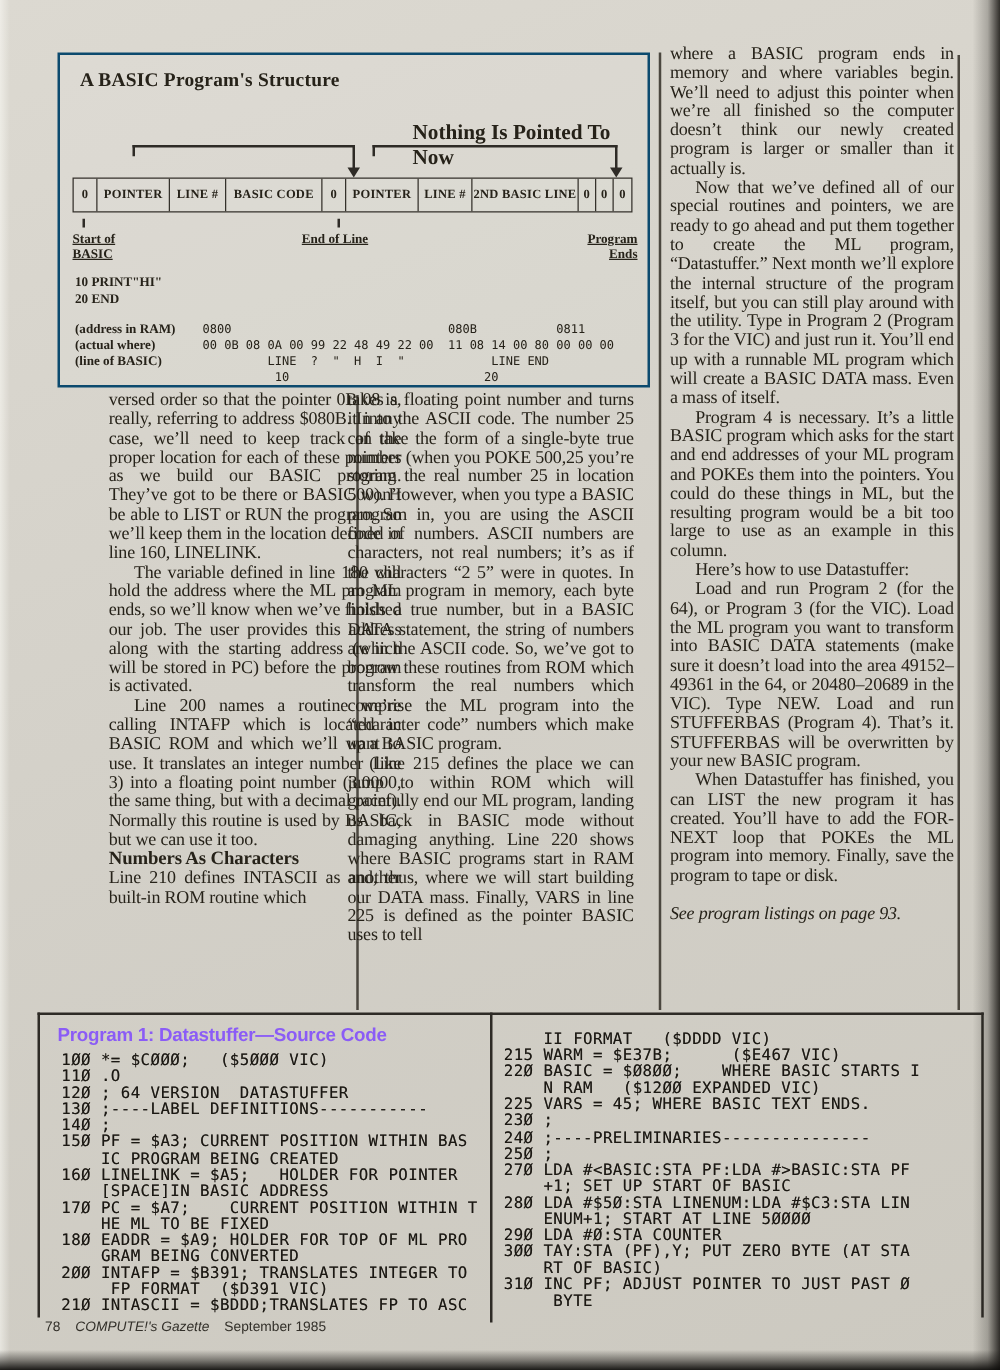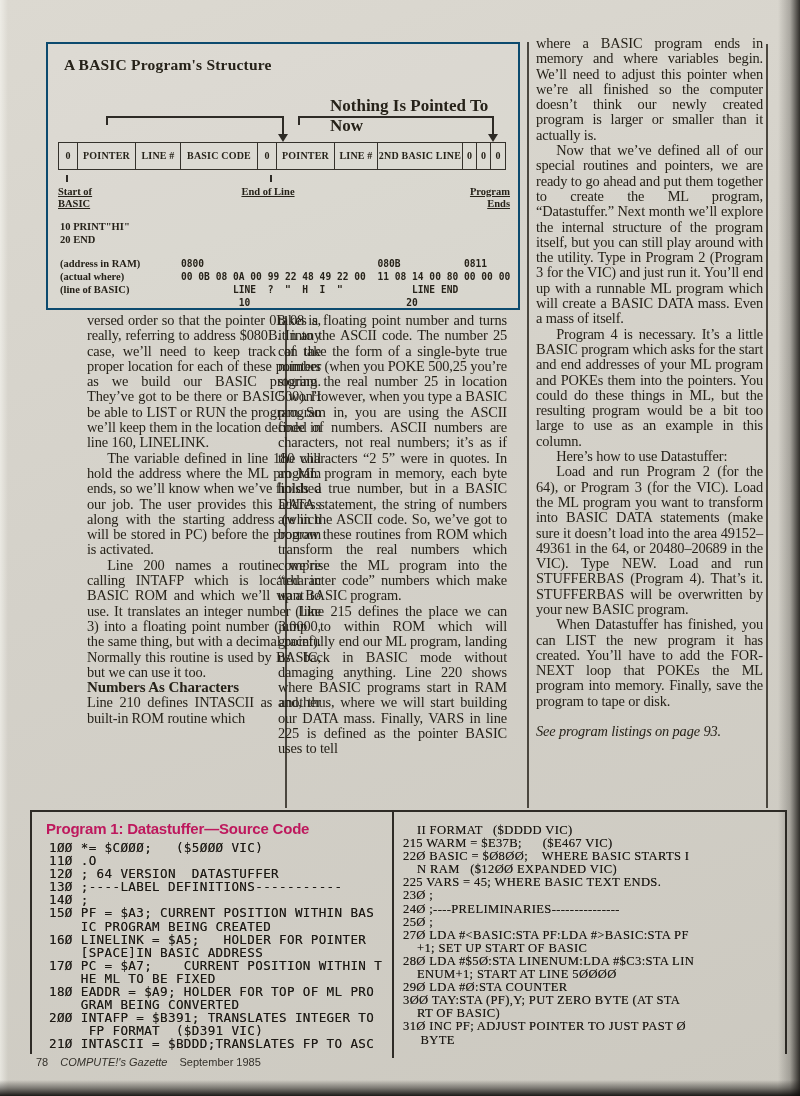--- a/index.html
+++ b/index.html
@@ -39,33 +39,33 @@
   .mem-row > div:nth-child(9){width:14px;}
   .mem-row > div:nth-child(10){width:14px;}
   .mem-row > div:nth-child(11){width:14px;}
   .tick{width:2px;height:7px;background:#2e2b26;top:131px;}
   .dlabel{font-size:10.5px;font-weight:bold;line-height:12px;top:142px;text-decoration:underline;}
   .basic-listing{left:12px;top:176px;font-size:10.5px;font-weight:bold;line-height:13px;white-space:pre;}
   .addr-block{left:12px;top:214px;width:450px;}
   .addr-row{position:relative;height:13px;}
   .addr-label{position:absolute;left:0;top:0;font-size:10.5px;font-weight:bold;white-space:nowrap;}
   .addr-value{position:absolute;left:102px;top:0;font-family:"DejaVu Sans Mono",monospace;
-    font-size:9.6px;font-weight:bold;white-space:pre;margin-left:19px;}
+    font-size:9.6px;font-weight:normal;white-space:pre;}
   
   .vrule{width:1.5px;background:#4b473f;}
   
   .col{font-size:14.4px;line-height:15.3px;text-align:justify;letter-spacing:-0.15px;}
   .col p{margin:0;text-indent:1.4em;}
   .col p.noindent{text-indent:0;}
   .sec-heading{font-size:15px;font-weight:bold;margin:5px 0 2px 0;text-indent:0 !important;letter-spacing:-0.1px;}
   .see-note{font-style:italic;margin-top:15px !important;text-indent:0 !important;}
   
   .hline{background:#2e2b26;}
   .listing-title{left:46px;top:820px;font-family:"Liberation Sans",sans-serif;font-weight:bold;
-    font-size:15px;letter-spacing:-0.2px;color:#be185d;}
+    font-size:15px;letter-spacing:-0.2px;color:#8b5cf6;}
   pre.code{margin:0;font-family:"DejaVu Sans Mono",monospace;font-size:12.6px;line-height:13.1px;
     letter-spacing:0.35px;color:#1b1813;text-shadow:0 0 0.5px rgba(27,24,19,0.6);}
   
   .footer{left:36px;top:1056px;font-family:"Liberation Sans",sans-serif;font-size:11px;color:#33302a;display:flex;gap:12px;}
   .footer .mag{font-style:italic;}
 </style>
 </head>
 <body>
 
 <div class="abs edge-left"></div>
@@ -175,21 +175,21 @@
     IC PROGRAM BEING CREATED
 16Ø LINELINK = $A5;   HOLDER FOR POINTER
     [SPACE]IN BASIC ADDRESS
 17Ø PC = $A7;    CURRENT POSITION WITHIN T
     HE ML TO BE FIXED
 18Ø EADDR = $A9; HOLDER FOR TOP OF ML PRO
     GRAM BEING CONVERTED
 2ØØ INTAFP = $B391; TRANSLATES INTEGER TO
      FP FORMAT  ($D391 VIC)
 21Ø INTASCII = $BDDD;TRANSLATES FP TO ASC</pre>
-<pre class="abs code" style="left:403px;top:824px;font-family:Liberation Serif, serif;">    II FORMAT   ($DDDD VIC)
+<pre class="abs code" style="left:403px;top:824px;">    II FORMAT   ($DDDD VIC)
 215 WARM = $E37B;      ($E467 VIC)
 22Ø BASIC = $Ø8ØØ;    WHERE BASIC STARTS I
     N RAM   ($12ØØ EXPANDED VIC)
 225 VARS = 45; WHERE BASIC TEXT ENDS.
 23Ø ;
 24Ø ;----PRELIMINARIES---------------
 25Ø ;
 27Ø LDA #&lt;BASIC:STA PF:LDA #&gt;BASIC:STA PF
     +1; SET UP START OF BASIC
 28Ø LDA #$5Ø:STA LINENUM:LDA #$C3:STA LIN

